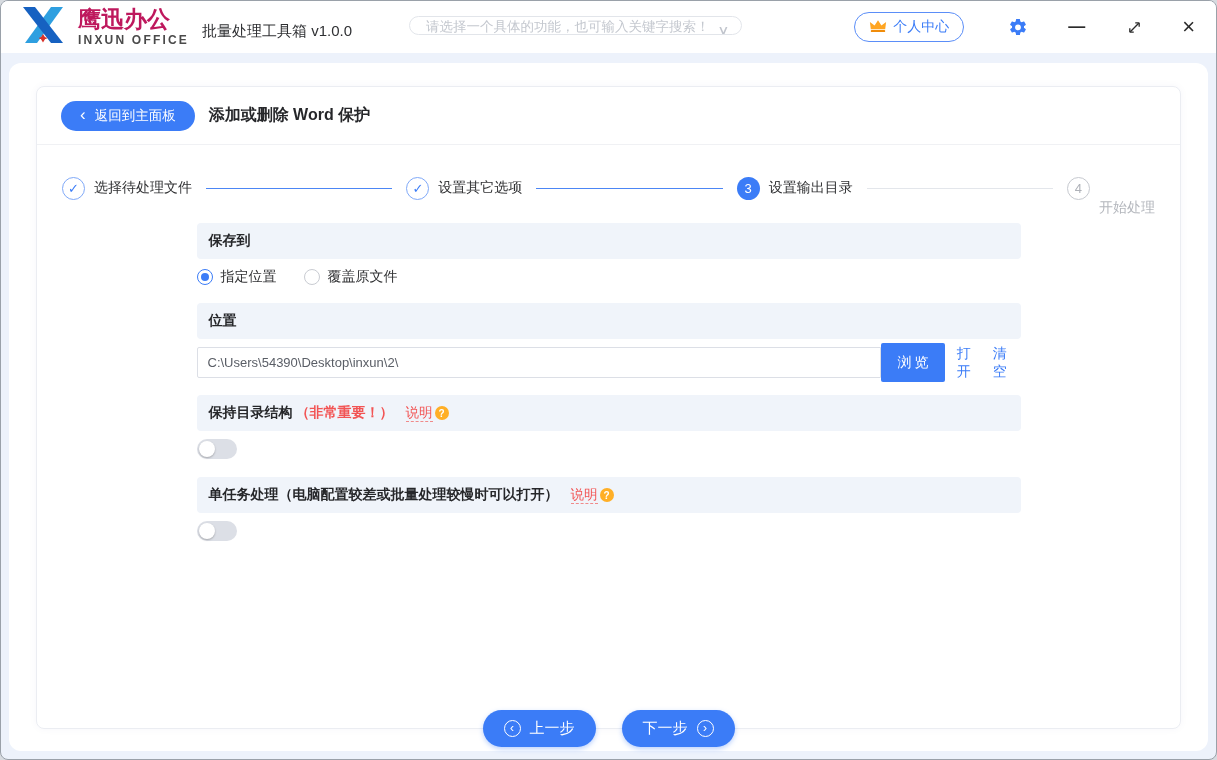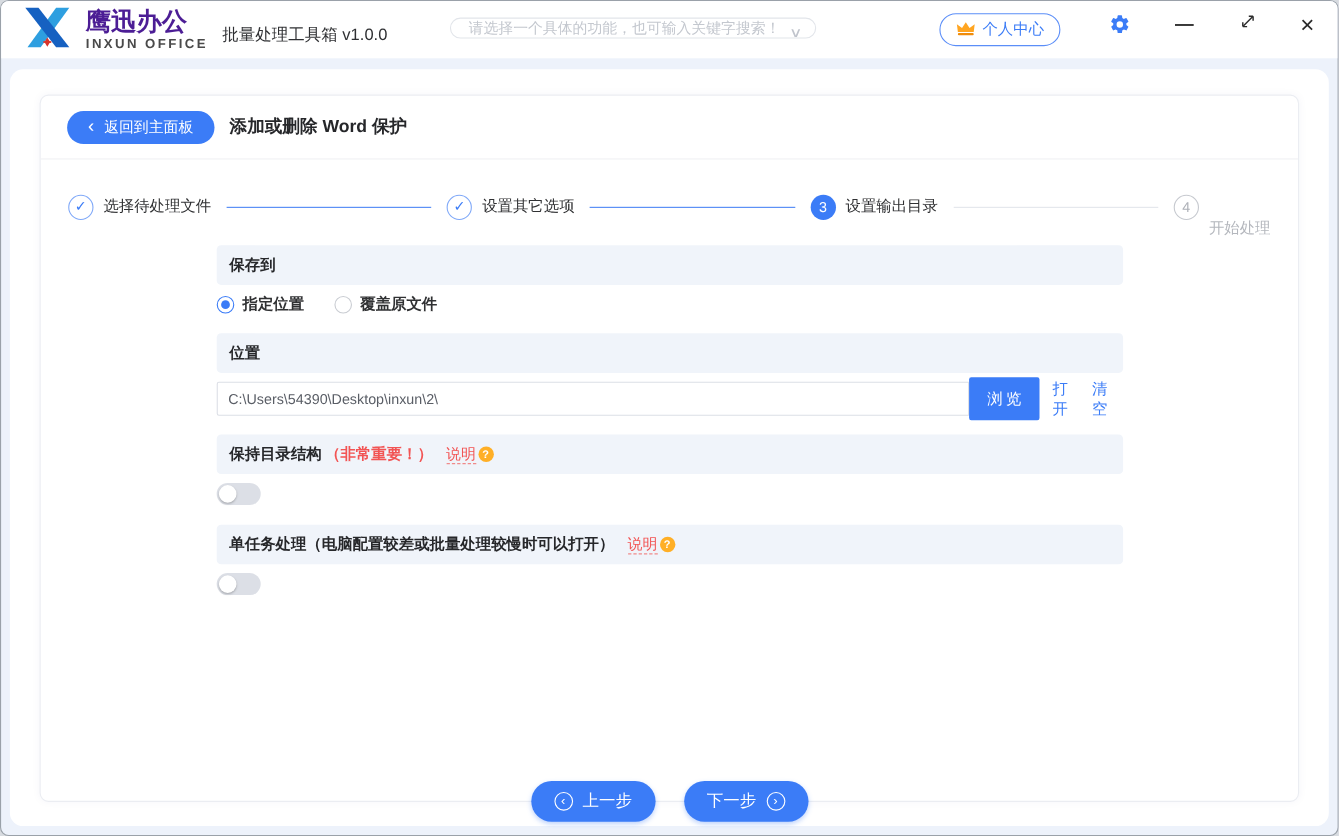--- a/index.html
+++ b/index.html
@@ -12,40 +12,40 @@
     overflow:hidden; display:flex; flex-direction:column;
   }
 
   
   .titlebar{
     position:relative; height:52px; background:#ffffff;
     display:flex; align-items:center; padding:0 21px 0 16px; flex:none;
   }
   .brand{ display:flex; align-items:center; gap:9px; }
   .brand-text{ display:flex; flex-direction:column; }
-  .brand-title{ font-size:23px; font-weight:bold; color:#4c1d95; line-height:1.05; }
+  .brand-title{ font-size:23px; font-weight:bold; color:#be185d; line-height:1.05; }
   .brand-sub{ font-size:12px; font-weight:bold; letter-spacing:2.2px; color:#4a4a4a; margin-top:2px; }
   .app-title{ margin-left:13px; font-size:15px; color:#2f3033; padding-top:8px;text-align:right; }
 
   .searchbox{
     position:absolute; left:408px; top:15px; width:333px; height:19px;
     border:1px solid #e2e5ea; border-radius:16px; background:#fff;
   }
   .searchbox input{
     width:100%; height:100%; border:none; outline:none; background:transparent;
     border-radius:16px; padding:0 34px 0 16px; font-size:13.5px; color:#606266;
     font-family:inherit;
   }
   .searchbox input::placeholder{ color:#c4c8cf; }
   .search-caret{
     position:absolute; right:13px; top:6px; font-size:12px; color:#c0c4cc;
     transform:scaleX(1.4); pointer-events:none;
   }
 
-  .tb-right{ margin-left:auto; display:flex; align-items:flex-start; }
+  .tb-right{ margin-left:auto; display:flex; align-items:center; }
   .user-center{
     height:30px; border:1px solid #5b8ef8; border-radius:15px; background:#fff;
     color:#3b7cf7; font-size:14px; display:flex; align-items:center; gap:6px;
     padding:0 14px; cursor:pointer;
   }
   .tb-icon{ display:flex; align-items:center; justify-content:center; cursor:pointer; }
   .gear{ margin-left:44px; }
   .win-min{ margin-left:40px; font-size:17px; color:#2b2b2b; font-weight:bold; }
   .win-resize{ margin-left:42px; }
   .win-close{ margin-left:40px; font-size:22px; color:#2b2b2b; line-height:1; }
@@ -99,21 +99,21 @@
     border-bottom:1px dashed #f08a8a; cursor:pointer; line-height:1.3;
   }
   .q-badge{
     display:inline-flex; width:14px; height:14px; border-radius:50%;
     background:#ffaf26; color:#fff; font-size:10px; font-weight:bold;
     align-items:center; justify-content:center; margin-left:2px;
     vertical-align:3px; cursor:pointer;
   }
 
   .radio-row{ margin-top:9px; display:flex; align-items:center; gap:27px; }
-  .radio-item{ display:flex; align-items:center; gap:8px; cursor:pointer; font-size:14px; color:#303133;font-weight:bold; }
+  .radio-item{ display:flex; align-items:center; gap:8px; cursor:pointer; font-size:14px; color:#303133; }
   .radio-dot{ width:16px; height:16px; border-radius:50%; border:1px solid #c9ccd2; background:#fff; position:relative; flex:none; }
   .radio-item.selected .radio-dot{ border:1px solid #3b7cf7; }
   .radio-item.selected .radio-dot::after{
     content:""; position:absolute; left:3px; top:3px; width:8px; height:8px;
     border-radius:50%; background:#3b7cf7;
   }
 
   .gap17{ margin-top:17px; }
   .path-row{ margin-top:4px; display:flex; align-items:center; }
   .path-input{

